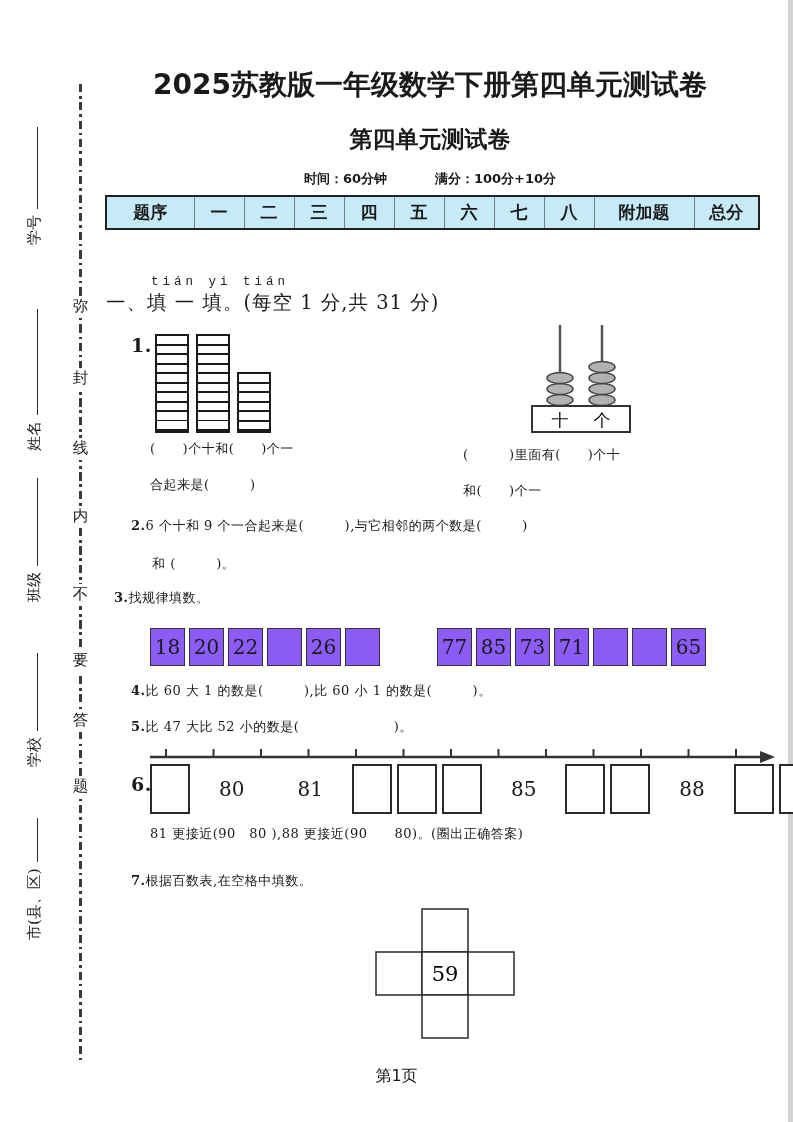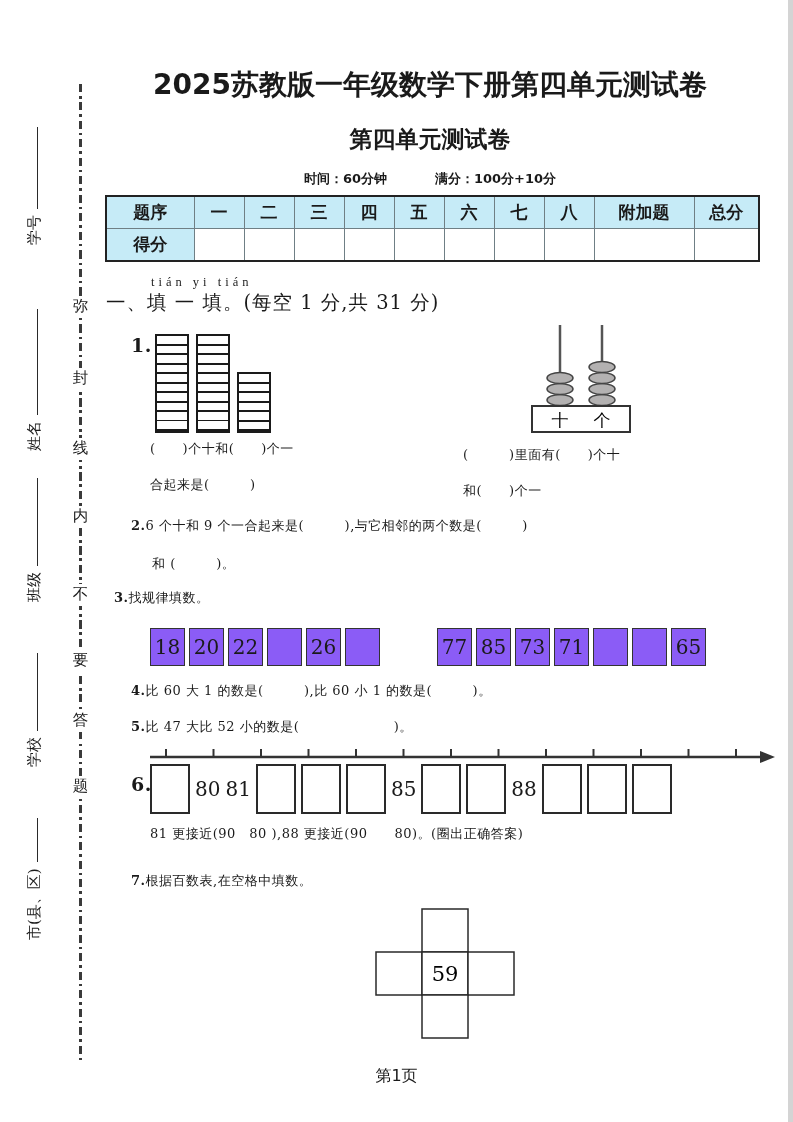--- a/index.html
+++ b/index.html
@@ -35,21 +35,21 @@
   
   table.score { position:absolute; left:105px; top:195px; width:653px; border-collapse:collapse;
              table-layout:fixed; font-family:"DejaVu Sans","Liberation Sans",sans-serif; font-size:17px; font-weight:bold; }
   table.score td { border:1px solid #6f7f85; text-align:center; height:31px; padding:0; background:#fff; }
   table.score { border:2px solid #222; }
   table.score td.blue { background:#c6ebf7; }
 
   
   .sec1 { position:absolute; left:106px; top:289px; font-size:19.5px; letter-spacing:1px; }
   .tian-wrap { position:relative; }
-  .pinyin { position:absolute; top:-16px; left:4px; font-family:Liberation Serif, serif;
+  .pinyin { position:absolute; top:-16px; left:4px; font-family:Liberation Mono, monospace;
             font-size:12.5px; letter-spacing:4px; color:#222; white-space:nowrap; }
 
   .qnum { font-weight:bold; }
   .q-text { position:absolute; font-size:13px; letter-spacing:0.5px; white-space:nowrap; }
 
   
   .stack { position:absolute; border:2px solid #1a1a1a; width:30px; background-color:#fff;
            background-image:repeating-linear-gradient(to bottom,#fff 0,#fff 7.6px,#1a1a1a 7.6px,#1a1a1a 9.5px); }
   .abacus-svg { position:absolute; left:516px; top:320px; }
   .abacus-svg text { font-family:"DejaVu Serif","Liberation Serif",serif; font-size:17px; }
@@ -57,21 +57,21 @@
 
   
   .seq-row { position:absolute; display:flex; gap:4px; }
   .seq-box { width:33px; height:36px; border:1.5px solid #333; display:flex; align-items:center;
              justify-content:center; font-size:20px; background:#8b5cf6; }
 
   
   .nl-svg { position:absolute; left:150px; top:745px; }
   .q6-row { position:absolute; left:150px; top:764px; display:flex; align-items:center; gap:5px; }
   .nl-box { width:36px; height:46px; border:2px solid #2a2a2a; background:#fff; }
-  .nl-num { font-size:20px; margin:0 0; }
+  .nl-num { font-size:20px; margin:0 24px; }
 
   
   .cross-svg { position:absolute; left:375px; top:908px; }
   .cross-svg rect { fill:#fff; stroke:#2a2a2a; stroke-width:1.5; }
   .cross-svg text { font-family:"DejaVu Serif","Liberation Serif",serif; font-size:21px; }
 
   .footer { position:absolute; left:0; top:1066px; width:100%; text-align:center;
             font-family:"DejaVu Sans","Liberation Sans",sans-serif; font-size:16px; }
 </style>
 </head>
@@ -139,33 +139,20 @@
       <td class="blue">一</td>
       <td class="blue">二</td>
       <td class="blue">三</td>
       <td class="blue">四</td>
       <td class="blue">五</td>
       <td class="blue">六</td>
       <td class="blue">七</td>
       <td class="blue">八</td>
       <td class="blue">附加题</td>
       <td class="blue">总分</td>
-    </tr>
-    <tr>
-      <td class="blue">得分</td>
-      <td></td>
-      <td></td>
-      <td></td>
-      <td></td>
-      <td></td>
-      <td></td>
-      <td></td>
-      <td></td>
-      <td></td>
-      <td></td>
     </tr>
   </tbody>
     </table>
 
   <div class="sec1">
     <span>一、</span><span class="tian-wrap"><span class="pinyin">tián yi tián</span><span>填 一 填</span></span><span>。(每空 1 分,共 31 分)</span>
   </div>
 
   <div class="q-text" style="left:131px; top:334px; font-size:19px;"><span class="qnum">1.</span></div>
   <div class="stack" style="left:155px; top:334px; height:95px;"></div>

